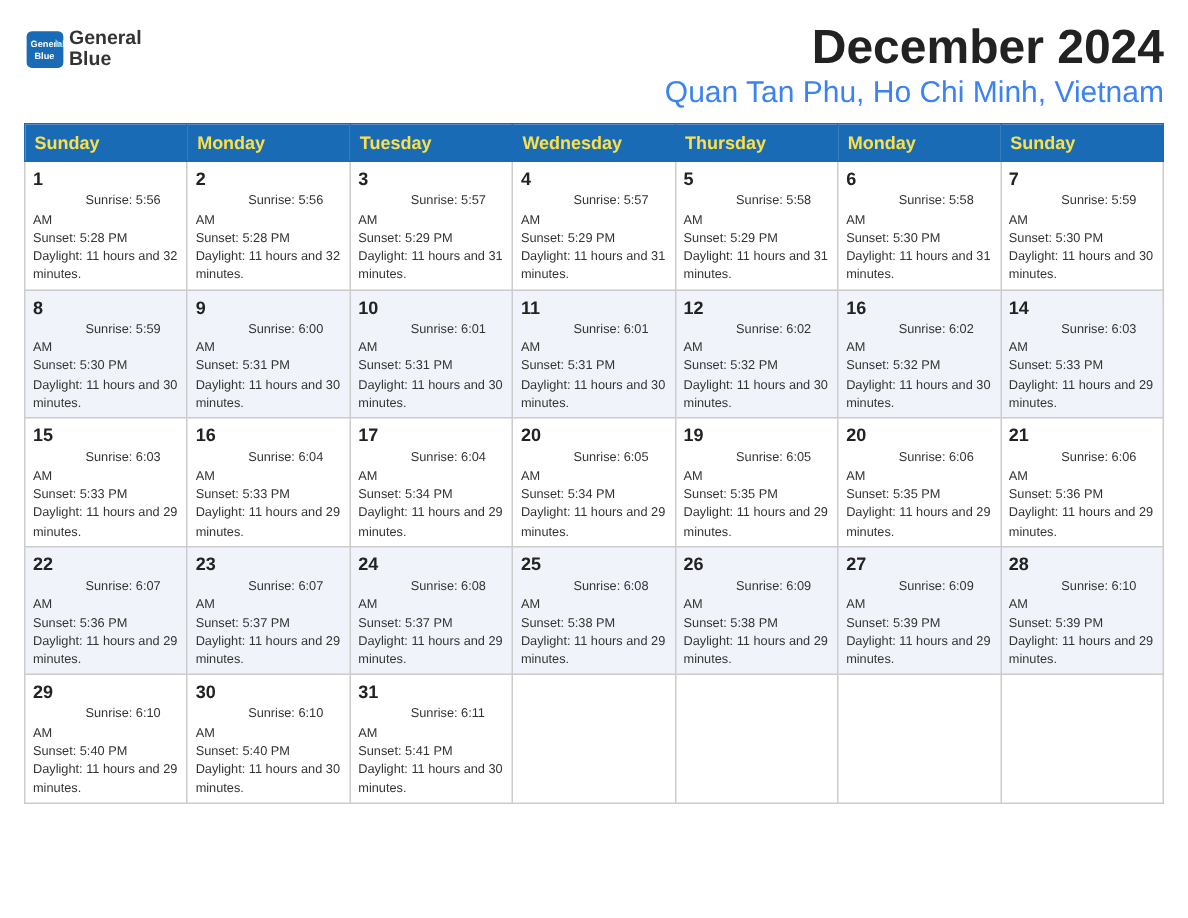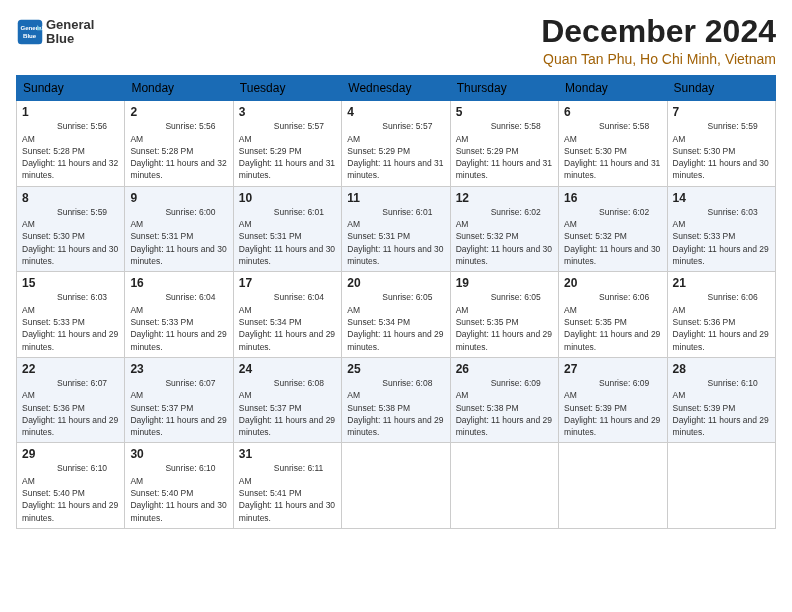--- a/index.html
+++ b/index.html
@@ -16,21 +16,21 @@
       padding: 14px 16px 10px 16px;
     }
     .header-area {
       display: flex;
       align-items: flex-start;
       justify-content: space-between;
       margin-bottom: 8px;
     }
     .logo {
       display: flex;
-      align-items: flex-start;
+      align-items: flex-end;
       margin-top: 4px;
     }
     .logo-text {
       font-size: 13px;
       font-weight: bold;
       color: #333;
       line-height: 1.1;
     }
     .logo-icon {
       width: 28px;
@@ -41,36 +41,36 @@
       text-align: right;
     }
     .main-title {
       font-size: 32px;
       font-weight: bold;
       color: #222;
       line-height: 1.1;
       margin-left: 33px;
     }
     .subtitle {
-      font-size: 14px;
-      color: #a16207;
+      font-size: 20px;
+      color: #3b82f6;
       margin-top: 2px;
     }
     .calendar {
       width: 100%;
       border-collapse: collapse;
       font-size: 9.5px;
     }
     .calendar th {
       background: #1a6bb5;
-      color: #000000;
+      color: #fde047;
       text-align: left;
       padding: 5px 6px;
       font-size: 12px;
-      font-weight: normal;
+      font-weight: bold;
       border: 1px solid #1a6bb5;
     }
     .calendar td {
       vertical-align: top;
       border: 1px solid #ccc;
       padding: 4px 5px;
       width: calc(100% / 7);
       height: 80px;
       background: #fff;
     }

